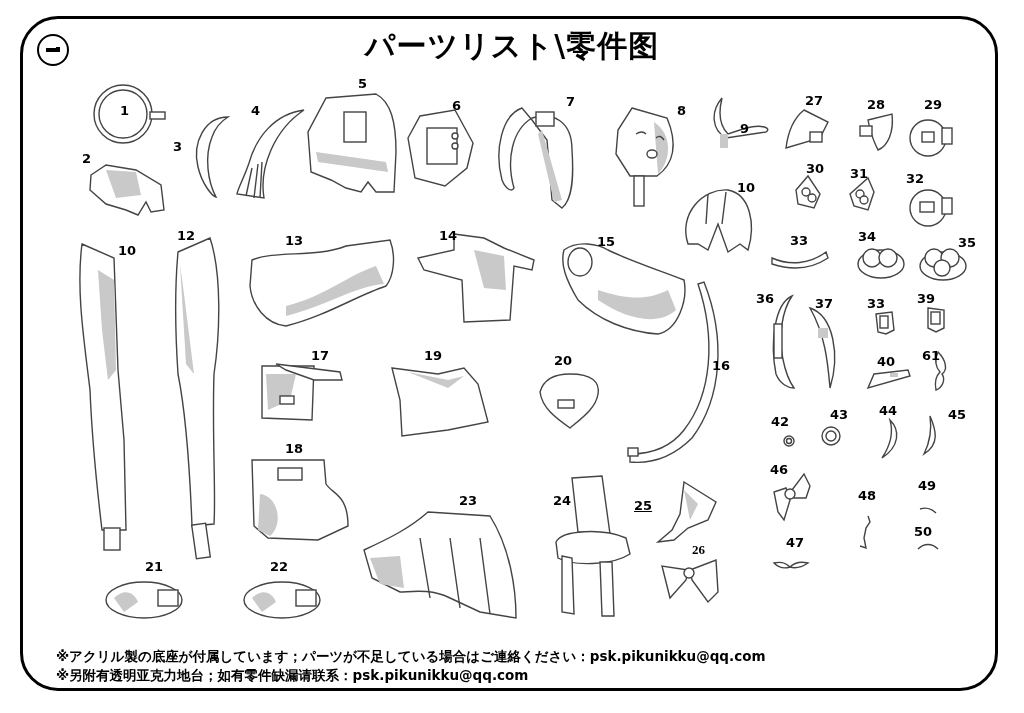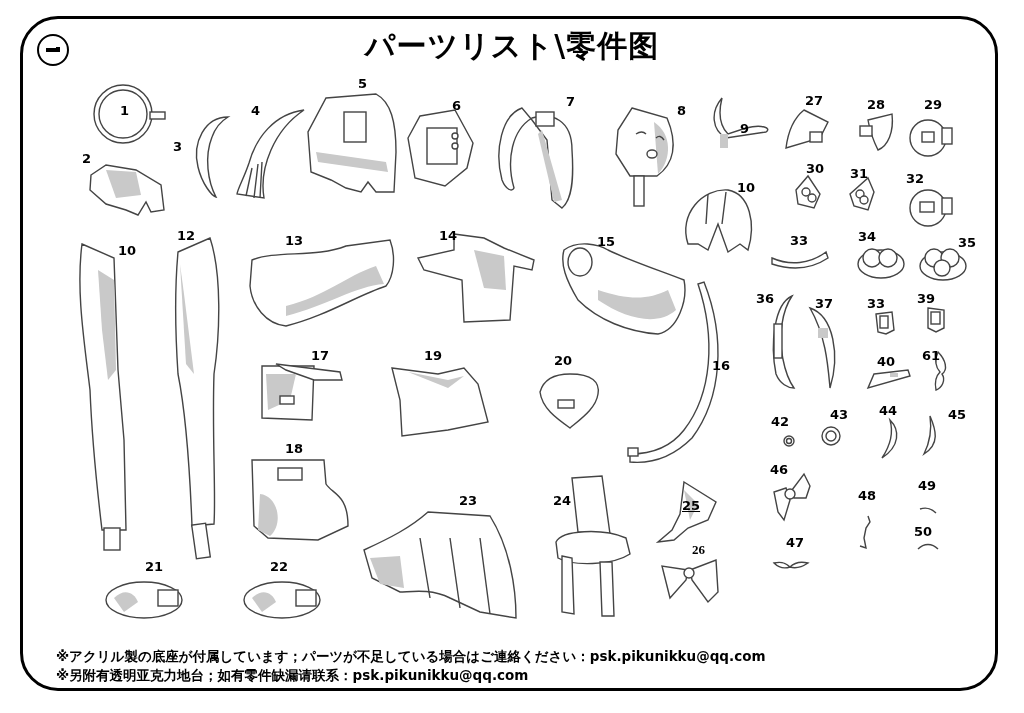--- a/index.html
+++ b/index.html
@@ -315,21 +315,21 @@
     <div class="num" style="left: 597px; top: 235px;">15</div>
     <div class="num" style="left: 699px; top: 359px; margin-left: 13px;">16</div>
     <div class="num" style="left: 311px; top: 349px;">17</div>
     <div class="num" style="left: 285px; top: 442px;">18</div>
     <div class="num" style="left: 424px; top: 349px;">19</div>
     <div class="num" style="left: 554px; top: 354px;">20</div>
     <div class="num" style="left: 145px; top: 560px;">21</div>
     <div class="num" style="left: 270px; top: 560px;">22</div>
     <div class="num" style="left: 459px; top: 494px;">23</div>
     <div class="num" style="left: 553px; top: 494px;">24</div>
-    <div class="num" style="left: 682px; top: 499px; text-decoration: underline;">25</div>
+    <div class="num" style="left: 634px; top: 499px; text-decoration: underline;">25</div>
     <div class="num" style="left: 692px; top: 543px; font-family: Liberation Serif, serif;">26</div>
     <div class="num" style="left: 805px; top: 94px;">27</div>
     <div class="num" style="left: 867px; top: 98px;">28</div>
     <div class="num" style="left: 924px; top: 98px;">29</div>
     <div class="num" style="left: 806px; top: 162px;">30</div>
     <div class="num" style="left: 850px; top: 167px;">31</div>
     <div class="num" style="left: 906px; top: 172px;">32</div>
     <div class="num" style="left: 790px; top: 234px;">33</div>
     <div class="num" style="left: 858px; top: 230px;">34</div>
     <div class="num" style="left: 958px; top: 236px;">35</div>

